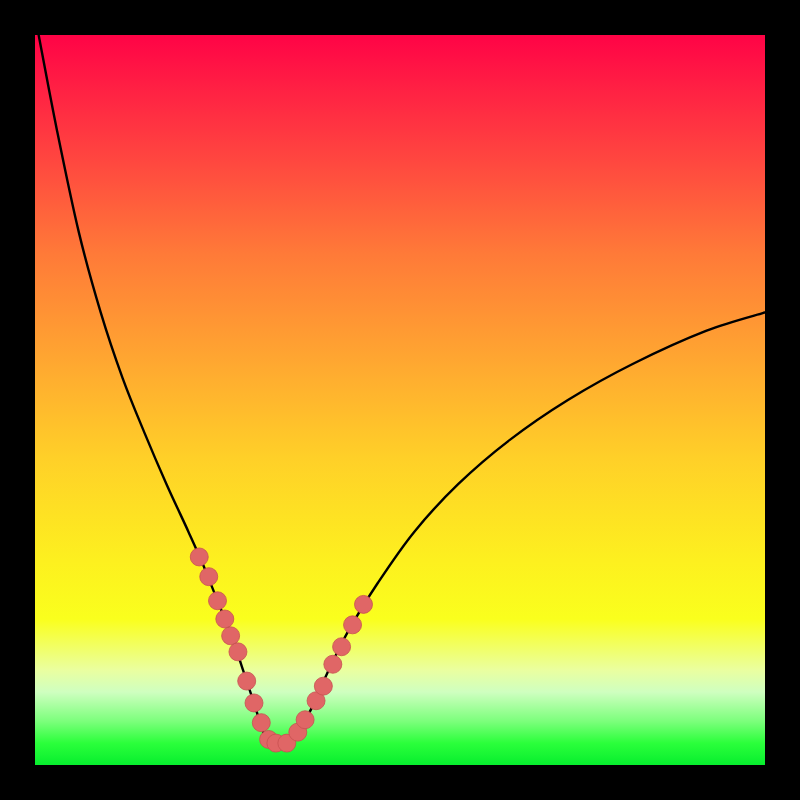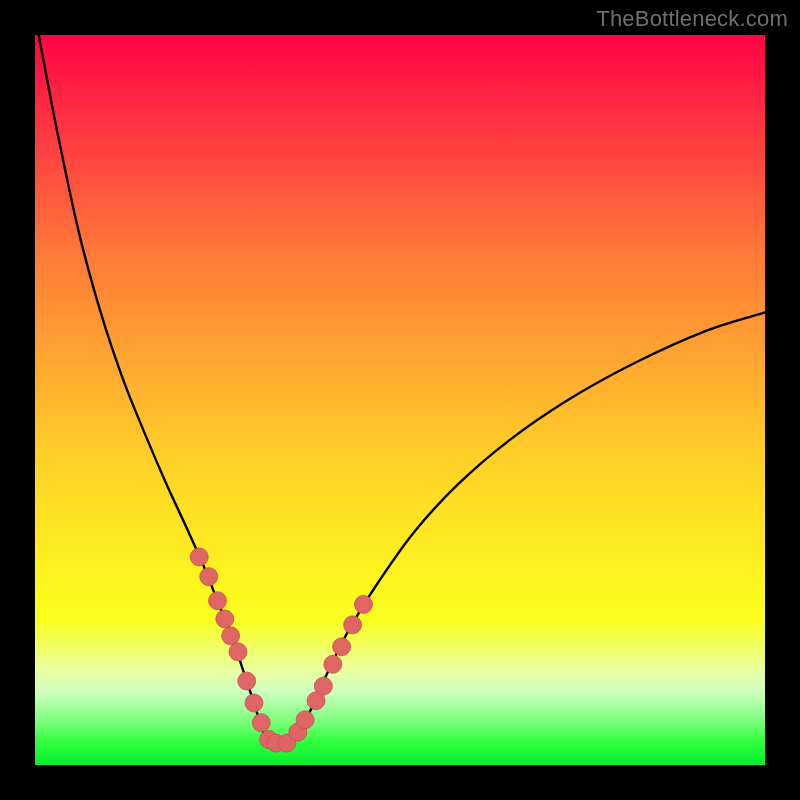--- a/index.html
+++ b/index.html
@@ -49,21 +49,20 @@
     top: 0;
     width: 730px;
     height: 730px;
     overflow: visible;
   }
 </style>
 </head>
 <body>
 
 <div class="stage">
-  <div class="watermark">TheBottleneck.com</div>
   <div class="plot">
     <svg class="curve" viewBox="0 0 730 730" preserveAspectRatio="none">
       <path id="curve-path" fill="none" stroke="#000000" stroke-width="2.4" stroke-linecap="round" stroke-linejoin="round" d="M 3.65 0.00 C 6.69 15.82, 15.21 62.05, 21.90 94.90 C 28.59 127.75, 36.50 166.68, 43.80 197.10 C 51.10 227.52, 58.40 253.07, 65.70 277.40 C 73.00 301.73, 80.30 323.02, 87.60 343.10 C 94.90 363.17, 102.20 380.21, 109.50 397.85 C 116.80 415.49, 124.10 432.52, 131.40 448.95 C 138.70 465.38, 147.22 483.02, 153.30 496.40 C 159.38 509.78, 163.03 517.69, 167.90 529.25 C 172.77 540.81, 177.63 553.58, 182.50 565.75 C 187.37 577.92, 192.84 590.69, 197.10 602.25 C 201.36 613.81, 204.40 624.15, 208.05 635.10 C 211.70 646.05, 215.35 657.00, 219.00 667.95 C 222.65 678.90, 226.30 694.11, 229.95 700.80 C 233.60 707.49, 237.25 706.88, 240.90 708.10 C 244.55 709.32, 248.20 709.93, 251.85 708.10 C 255.50 706.27, 258.54 703.23, 262.80 697.15 C 267.06 691.07, 272.53 681.33, 277.40 671.60 C 282.27 661.87, 285.92 651.52, 292.00 638.75 C 298.08 625.98, 305.38 610.16, 313.90 594.95 C 322.42 579.74, 332.15 563.92, 343.10 547.50 C 354.05 531.08, 366.22 512.82, 379.60 496.40 C 392.98 479.97, 407.58 464.16, 423.40 448.95 C 439.22 433.74, 456.25 419.14, 474.50 405.15 C 492.75 391.16, 512.22 377.77, 532.90 365.00 C 553.58 352.23, 575.48 340.06, 598.60 328.50 C 621.72 316.94, 649.70 304.17, 671.60 295.65 C 693.50 287.13, 720.27 280.44, 730.00 277.40"></path>
       <g id="markers">
           <circle cx="164.25" cy="521.95" r="9" fill="#e06666" stroke="#c85050" stroke-width="0.8"></circle>
           <circle cx="173.74" cy="541.66" r="9" fill="#e06666" stroke="#c85050" stroke-width="0.8"></circle>
           <circle cx="182.50" cy="565.75" r="9" fill="#e06666" stroke="#c85050" stroke-width="0.8"></circle>
           <circle cx="189.80" cy="584.00" r="9" fill="#e06666" stroke="#c85050" stroke-width="0.8"></circle>
           <circle cx="195.64" cy="600.79" r="9" fill="#e06666" stroke="#c85050" stroke-width="0.8"></circle>
           <circle cx="202.94" cy="616.85" r="9" fill="#e06666" stroke="#c85050" stroke-width="0.8"></circle>

